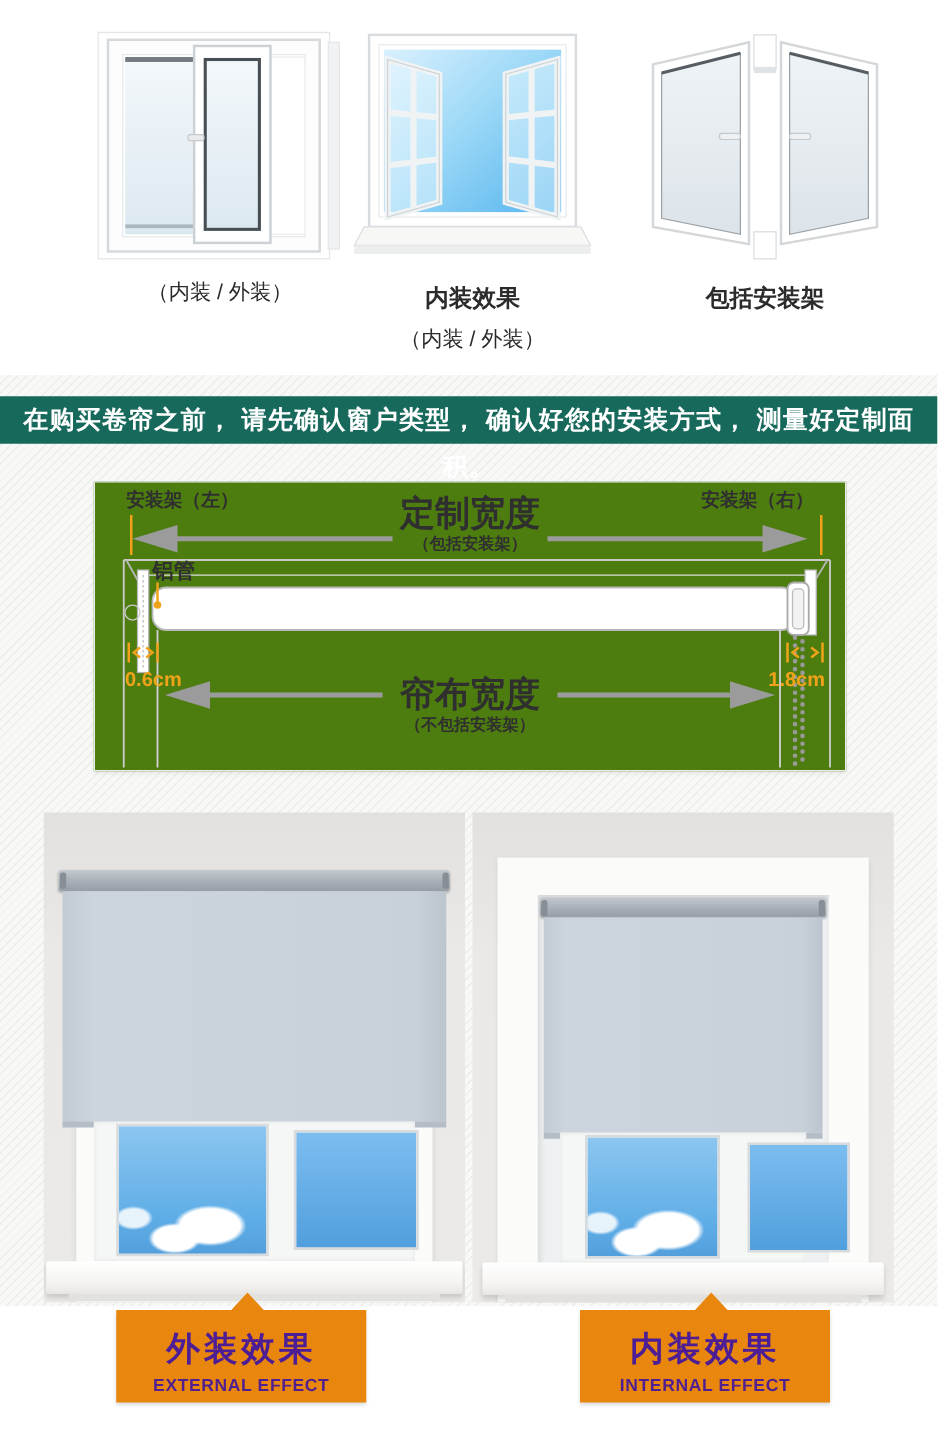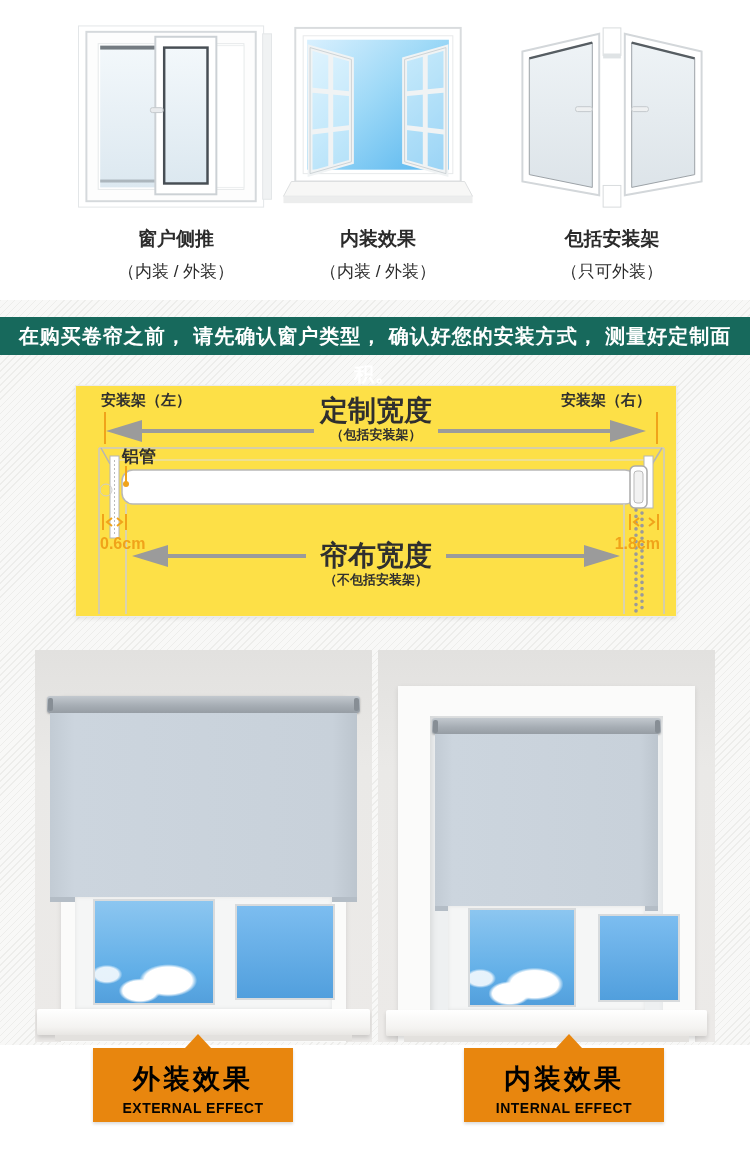--- a/index.html
+++ b/index.html
@@ -18,21 +18,21 @@
   .wt-sub{margin-top:8px;font-size:17px;color:#2b2b2b;}
   .wt-c1{left:58px;width:236px;}
   .wt-c2{left:262px;width:232px;}
   .wt-c3{left:496px;width:232px;}
 
   
   .notice-strip{position:absolute;left:0;top:317px;width:750px;height:38px;background:#17695c;z-index:3;
     color:#fff;font-size:20px;font-weight:bold;text-align:center;line-height:38px;letter-spacing:1px;}
 
   
-  .measure-box{position:absolute;left:75px;top:385px;width:600px;height:230px;background:#fde047;
+  .measure-box{position:absolute;left:75px;top:385px;width:600px;height:230px;background:#4d7c0f;
     border:1px solid #ececea;box-shadow:0 2px 4px rgba(0,0,0,.08);z-index:3;}
   .measure-box svg{display:block;}
   .dg-big{font-size:28px;font-weight:bold;fill:#2f2f2f;}
   .dg-note{font-size:13px;font-weight:bold;fill:#2f2f2f;}
   .dg-lbl{font-size:15px;font-weight:bold;fill:#2f2f2f;}
   .dg-tube{font-size:17px;font-weight:bold;fill:#2f2f2f;}
   .dg-meas{font-size:16px;font-weight:bold;fill:#f0a31a;}
 
   
   .photo{position:absolute;top:650px;width:337px;height:392px;z-index:3;overflow:hidden;
@@ -71,21 +71,21 @@
   .ph-sill{position:absolute;background:linear-gradient(180deg,#ffffff 0%,#f4f3f1 70%,#e8e6e3 100%);
     box-shadow:0 3px 4px rgba(0,0,0,.14);border-radius:2px;}
   .photo-ext .ph-sill{left:2px;right:2px;top:359px;height:26px;}
   .photo-int .ph-sill{left:8px;right:8px;top:360px;height:26px;}
   .ph-base{position:absolute;background:#e3e1de;}
   .photo-ext .ph-base{left:20px;right:20px;top:385px;height:6px;}
   .photo-int .ph-base{left:26px;right:26px;top:386px;height:6px;}
 
   
   .effect-banner{position:absolute;top:1048px;width:200px;height:74px;background:#e8860e;z-index:4;
-    color:#000000;text-align:center;box-shadow:0 2px 3px rgba(0,0,0,.15);}
+    color:#4c1d95;text-align:center;box-shadow:0 2px 3px rgba(0,0,0,.15);}
   .effect-banner .tri{position:absolute;top:-14px;left:92px;width:0;height:0;
     border-left:13px solid transparent;border-right:13px solid transparent;border-bottom:14px solid #e8860e;}
   .eb-title{margin-top:13px;font-size:27px;font-weight:bold;letter-spacing:3px;}
   .eb-sub{margin-top:3px;font-size:14px;font-weight:bold;letter-spacing:.5px;opacity:.97;}
   .eb-ext{left:93px;} .eb-int{left:464px;}
 </style>
 </head>
 <body>
 
 <div class="page">
@@ -109,21 +109,20 @@
           <rect x="26" y="22" width="148" height="148" fill="#ffffff" stroke="#e6e9ea"></rect>
           <rect x="28" y="24" width="56" height="144" fill="url(#g1)"></rect>
           <rect x="28" y="24" width="56" height="4" fill="#4a5258" opacity=".75"></rect>
           <rect x="28" y="160" width="56" height="3" fill="#7b848a" opacity=".5"></rect>
           <rect x="146" y="24" width="28" height="144" fill="#ffffff" stroke="#eceeef"></rect>
           <rect x="84" y="15" width="62" height="160" fill="#ffffff" stroke="#ccd1d5" stroke-width="2"></rect>
           <rect x="93" y="26" width="44" height="138" fill="url(#g1)" stroke="#474e54" stroke-width="2.5"></rect>
           <rect x="79" y="87" width="13" height="5" rx="2" fill="#e9ebed" stroke="#c5c9cc"></rect>
         </svg>
       </div>
-      <div class="wt-title">窗户侧推</div>
       <div class="wt-sub">（内装 / 外装）</div>
     </div>
 
     <div class="wt-col wt-c2">
       <div class="icon-box">
         <svg width="200" height="192" viewBox="0 0 200 195">
           <defs>
             <linearGradient id="sky" x1="0" y1="0" x2="1" y2="1">
               <stop offset="0" stop-color="#d9f0fe"></stop>
                 <stop offset=".45" stop-color="#9ed9f7"></stop>
@@ -171,21 +170,20 @@
           <polygon points="21,37 85,21 85,168 21,155" fill="url(#g3)" stroke="#9aa1a6"></polygon>
           <line x1="21" y1="37" x2="85" y2="21" stroke="#565d62" stroke-width="2.5"></line>
           <rect x="68" y="86" width="17" height="5" rx="2" fill="#eef0f1" stroke="#c4c9cc"></rect>
           <polygon points="196,30 118,12 118,176 196,162" fill="#ffffff" stroke="#d3d7da" stroke-width="2"></polygon>
           <polygon points="189,37 125,21 125,168 189,155" fill="url(#g3)" stroke="#9aa1a6"></polygon>
           <line x1="189" y1="37" x2="125" y2="21" stroke="#565d62" stroke-width="2.5"></line>
           <rect x="125" y="86" width="17" height="5" rx="2" fill="#eef0f1" stroke="#c4c9cc"></rect>
         </svg>
       </div>
       <div class="wt-title">包括安装架</div>
-      <div class="wt-sub">（只可外装）</div>
     </div>
   </section>
 
   <div class="notice-strip">在购买卷帘之前， 请先确认窗户类型， 确认好您的安装方式， 测量好定制面积。</div>
 
   <div class="measure-box">
     <svg width="600" height="230" viewBox="0 0 600 230">
 
       <g stroke="#c9c9c9" stroke-width="1.5" fill="none">
         <line x1="23" y1="62" x2="588" y2="62"></line>

